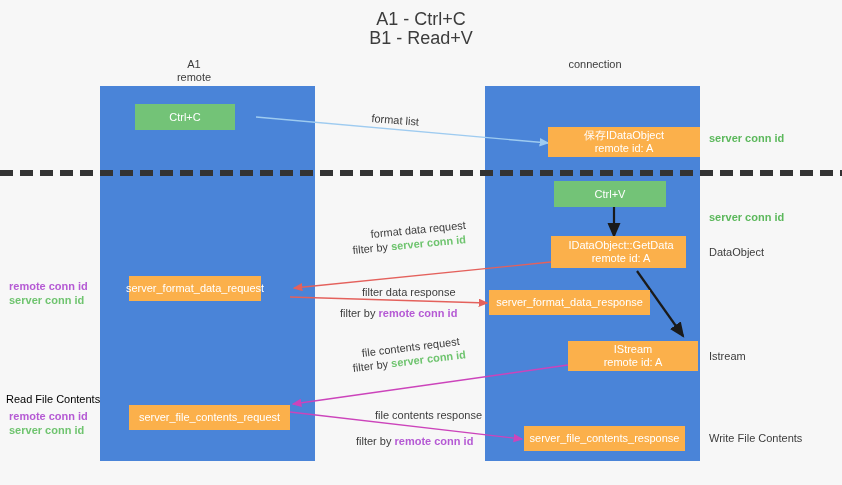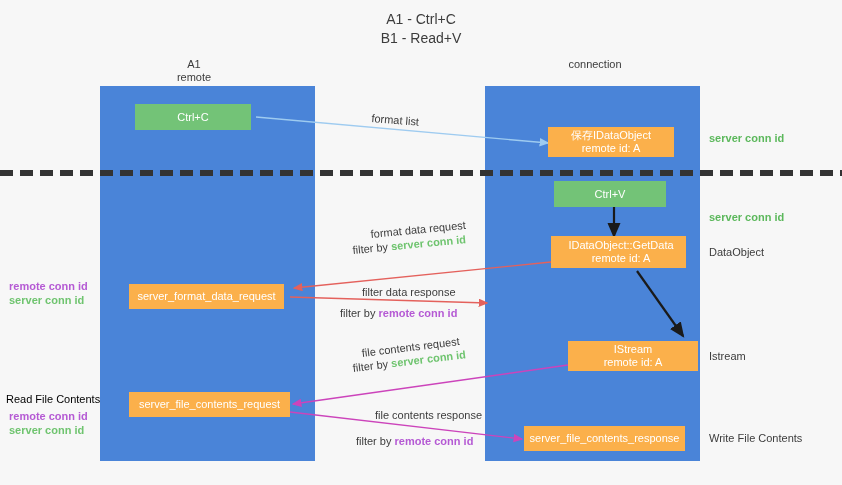--- a/index.html
+++ b/index.html
@@ -16,21 +16,21 @@
     overflow: hidden;
   }
 
   
   .title {
     position: absolute;
     left: 0;
     top: 10px;
     width: 842px;
     text-align: center;
-    font-size: 14px;
+    font-size: 18px;
     color: #3c3c3c;
     line-height: 19px;
   }
 
   
   .lane-head {
     position: absolute;
     text-align: center;
     font-size: 11px;
     color: #3c3c3c;
@@ -165,51 +165,54 @@
 
     <line x1="290" y1="297" x2="487" y2="303" stroke="#e4615c" stroke-width="1.4" marker-end="url(#ah-red)"></line>
 
     <line x1="568" y1="365" x2="293" y2="404" stroke="#cc44bb" stroke-width="1.4" marker-end="url(#ah-magenta)"></line>
 
     <line x1="290" y1="412" x2="522" y2="439" stroke="#cc44bb" stroke-width="1.4" marker-end="url(#ah-magenta)"></line>
   </svg>
 
   <div class="divider"></div>
 
-  <div class="node green" style="left:135px; top:104px; width:116px; height:26px;">
+  <div class="node green" style="left:135px; top:104px; width:100px; height:26px;">
     <div>Ctrl+C</div>
   </div>
 
-  <div class="node orange" style="left:129px; top:284px; width:155px; height:25px;">
+  <div class="node orange" style="left:129px; top:276px; width:132px; height:25px;">
     <div>server_format_data_request</div>
   </div>
 
-  <div class="node orange" style="left:129px; top:392px; width:161px; height:25px;">
+  <div class="node orange" style="left:129px; top:405px; width:161px; height:25px;">
     <div>server_file_contents_request</div>
   </div>
 
-  <div class="node orange" style="left:548px; top:127px; width:126px; height:30px;">
+  <div class="node orange" style="left:548px; top:127px; width:152px; height:30px;">
     <div>保存IDataObject</div>
     <div>remote id: A</div>
   </div>
 
   <div class="node green" style="left:554px; top:181px; width:112px; height:26px;">
     <div>Ctrl+V</div>
   </div>
 
   <div class="node orange" style="left:551px; top:236px; width:135px; height:32px;padding-left:9px;">
     <div>IDataObject::GetData</div>
     <div>remote id: A</div>
   </div>
 
   <div class="node orange" style="left:568px; top:341px; width:130px; height:30px;">
     <div>IStream</div>
     <div>remote id: A</div>
   </div>
 
+  <div class="node orange" style="left:489px; top:290px; width:161px; height:25px;">
+    <div>server_format_data_response</div>
+  </div>
 
   <div class="node orange" style="left:524px; top:426px; width:161px; height:25px;">
     <div>server_file_contents_response</div>
   </div>
 
   <div class="side-label green-txt" style="left:709px; top:132px;">server conn id</div>
 
   <div class="side-label green-txt" style="left:709px; top:211px;">server conn id</div>
 
   <div class="side-label" style="left:709px; top:246px;">DataObject</div>

